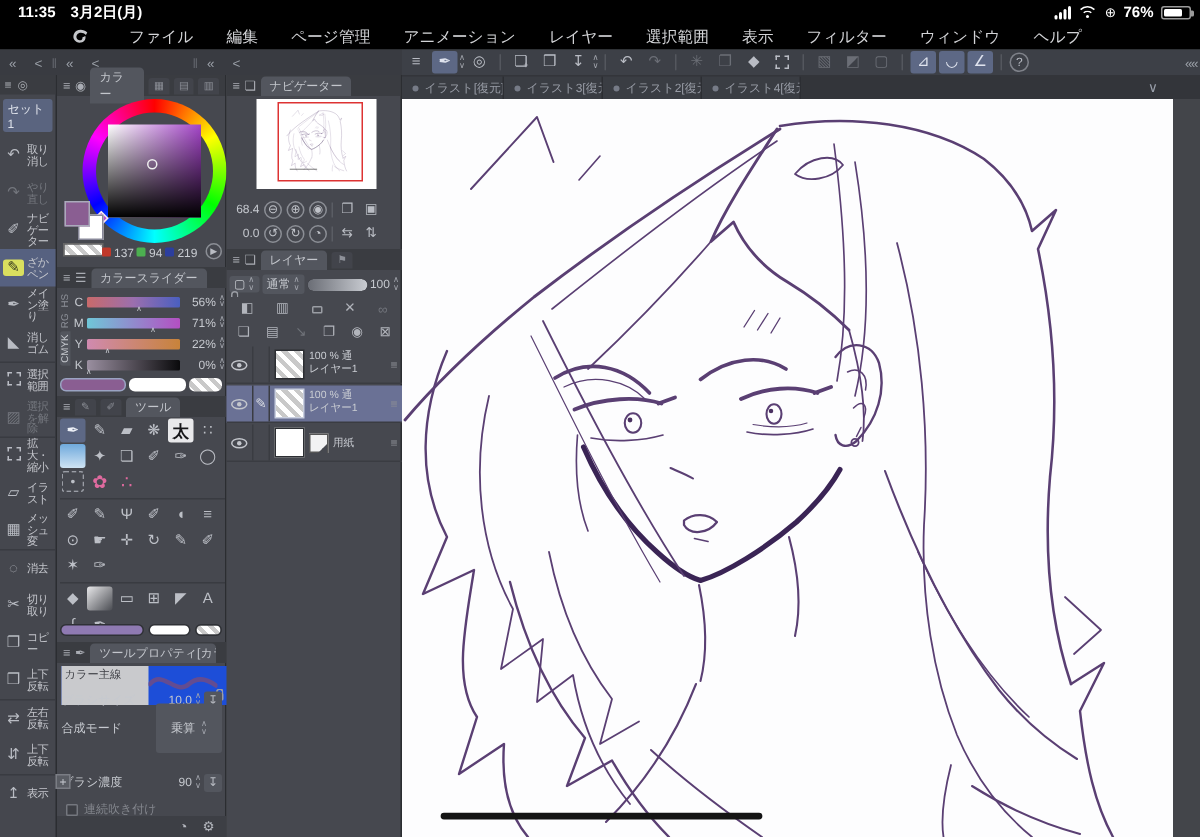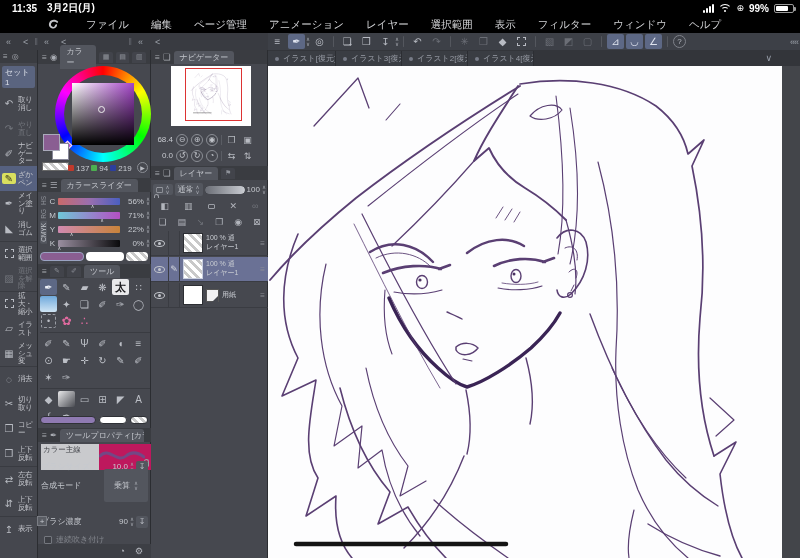--- a/index.html
+++ b/index.html
@@ -99,21 +99,21 @@
   .tc{width:17px;height:16px;display:flex;align-items:center;justify-content:center;font-size:10px;color:#bcbfc6;border-radius:2px}
   .tc.sel{background:#5d6885;color:#eef1f8}
   .tc.inv{background:#e9e9eb;color:#17171a;font-weight:bold;font-size:11px}
   .tc.sky{background:linear-gradient(to bottom,#6fa9dc,#cfe4f4)}
   .tc.pink{color:#e06a9f;font-size:12px}
   .tc.dash{border:1px dashed #9a9da5;width:15px;height:14px;margin:1px;font-size:9px}
   .tc.grad{background:linear-gradient(135deg,#e8e8ea,#4a4c52)}
   #barsrow{left:2px;top:364px;width:110px;height:11px;display:flex;align-items:center;gap:3px}
   #barsrow .bpill{height:8px;border-radius:4px;border:1px solid #2f3136}
   #prophdr{left:0;top:378px;width:113px}
-  #preview{left:3px;top:394px;width:111px;height:26px;background:#be185d;display:flex}
+  #preview{left:3px;top:394px;width:111px;height:26px;background:#1d4ed8;display:flex}
   #preview .pl{width:58px;background:#c9cacd;color:#3c3e44;font-size:7.5px;padding:1px 2px}
   #preview .pr{flex:1;position:relative}
   .lock{width:7px;height:5px;border:1px solid #9a9da4;border-radius:1px;position:absolute;right:3px;bottom:3px}
   .lock:before{content:"";position:absolute;top:-4px;left:1px;width:3px;height:3px;border:1px solid #9a9da4;border-bottom:none;border-radius:3px 3px 0 0}
   .prow{left:3px;width:107px;height:17px;display:flex;align-items:center;gap:2px;font-size:8px;color:#c6c9cf;position:absolute}
   .prow .plabel{position:relative}
   .prow .pv{margin-left:auto}
   .dlbtn{width:12px;height:12px;background:#53565e;border-radius:2px;display:flex;align-items:center;justify-content:center;font-size:8px;color:#b9bcc3}
   .drop{background:#53565e;border-radius:2px;display:flex;align-items:center;gap:4px;padding:11px 4px}
   .hsq{width:13px;height:12px;background:#c6c7cb;border-radius:1px}
@@ -174,21 +174,21 @@
           <i style="height:5px"></i>
           <i style="height:7px"></i>
           <i style="height:9px"></i>
         </span>
       <span class="wifi">
           <i class="w1"></i>
           <i class="w2"></i>
           <i class="w3"></i>
         </span>
       <span class="lockicon">⊕</span>
-      <span>99%</span>
+      <span>76%</span>
       <span class="batt">
           <i style="width: 76%;"></i>
         </span>
     </span>
   </div>
 
   <div id="menubar" class="abs">
     <span class="logo">
       <svg width="15" height="14" viewBox="0 0 16 14">
           <path d="M13 3.5 C10 0.5 5 1 3.5 4.5 C2 8 5 11.2 8.5 10.6 C11 10.1 12.2 8 11.6 5.9 L9.5 7 C9.8 8.3 8.8 9.2 7.5 9 C5.5 8.7 4.6 6.6 5.8 4.9 C7 3.2 10.2 3.2 12 5.2 Z" fill="#c4c6ca"></path>

